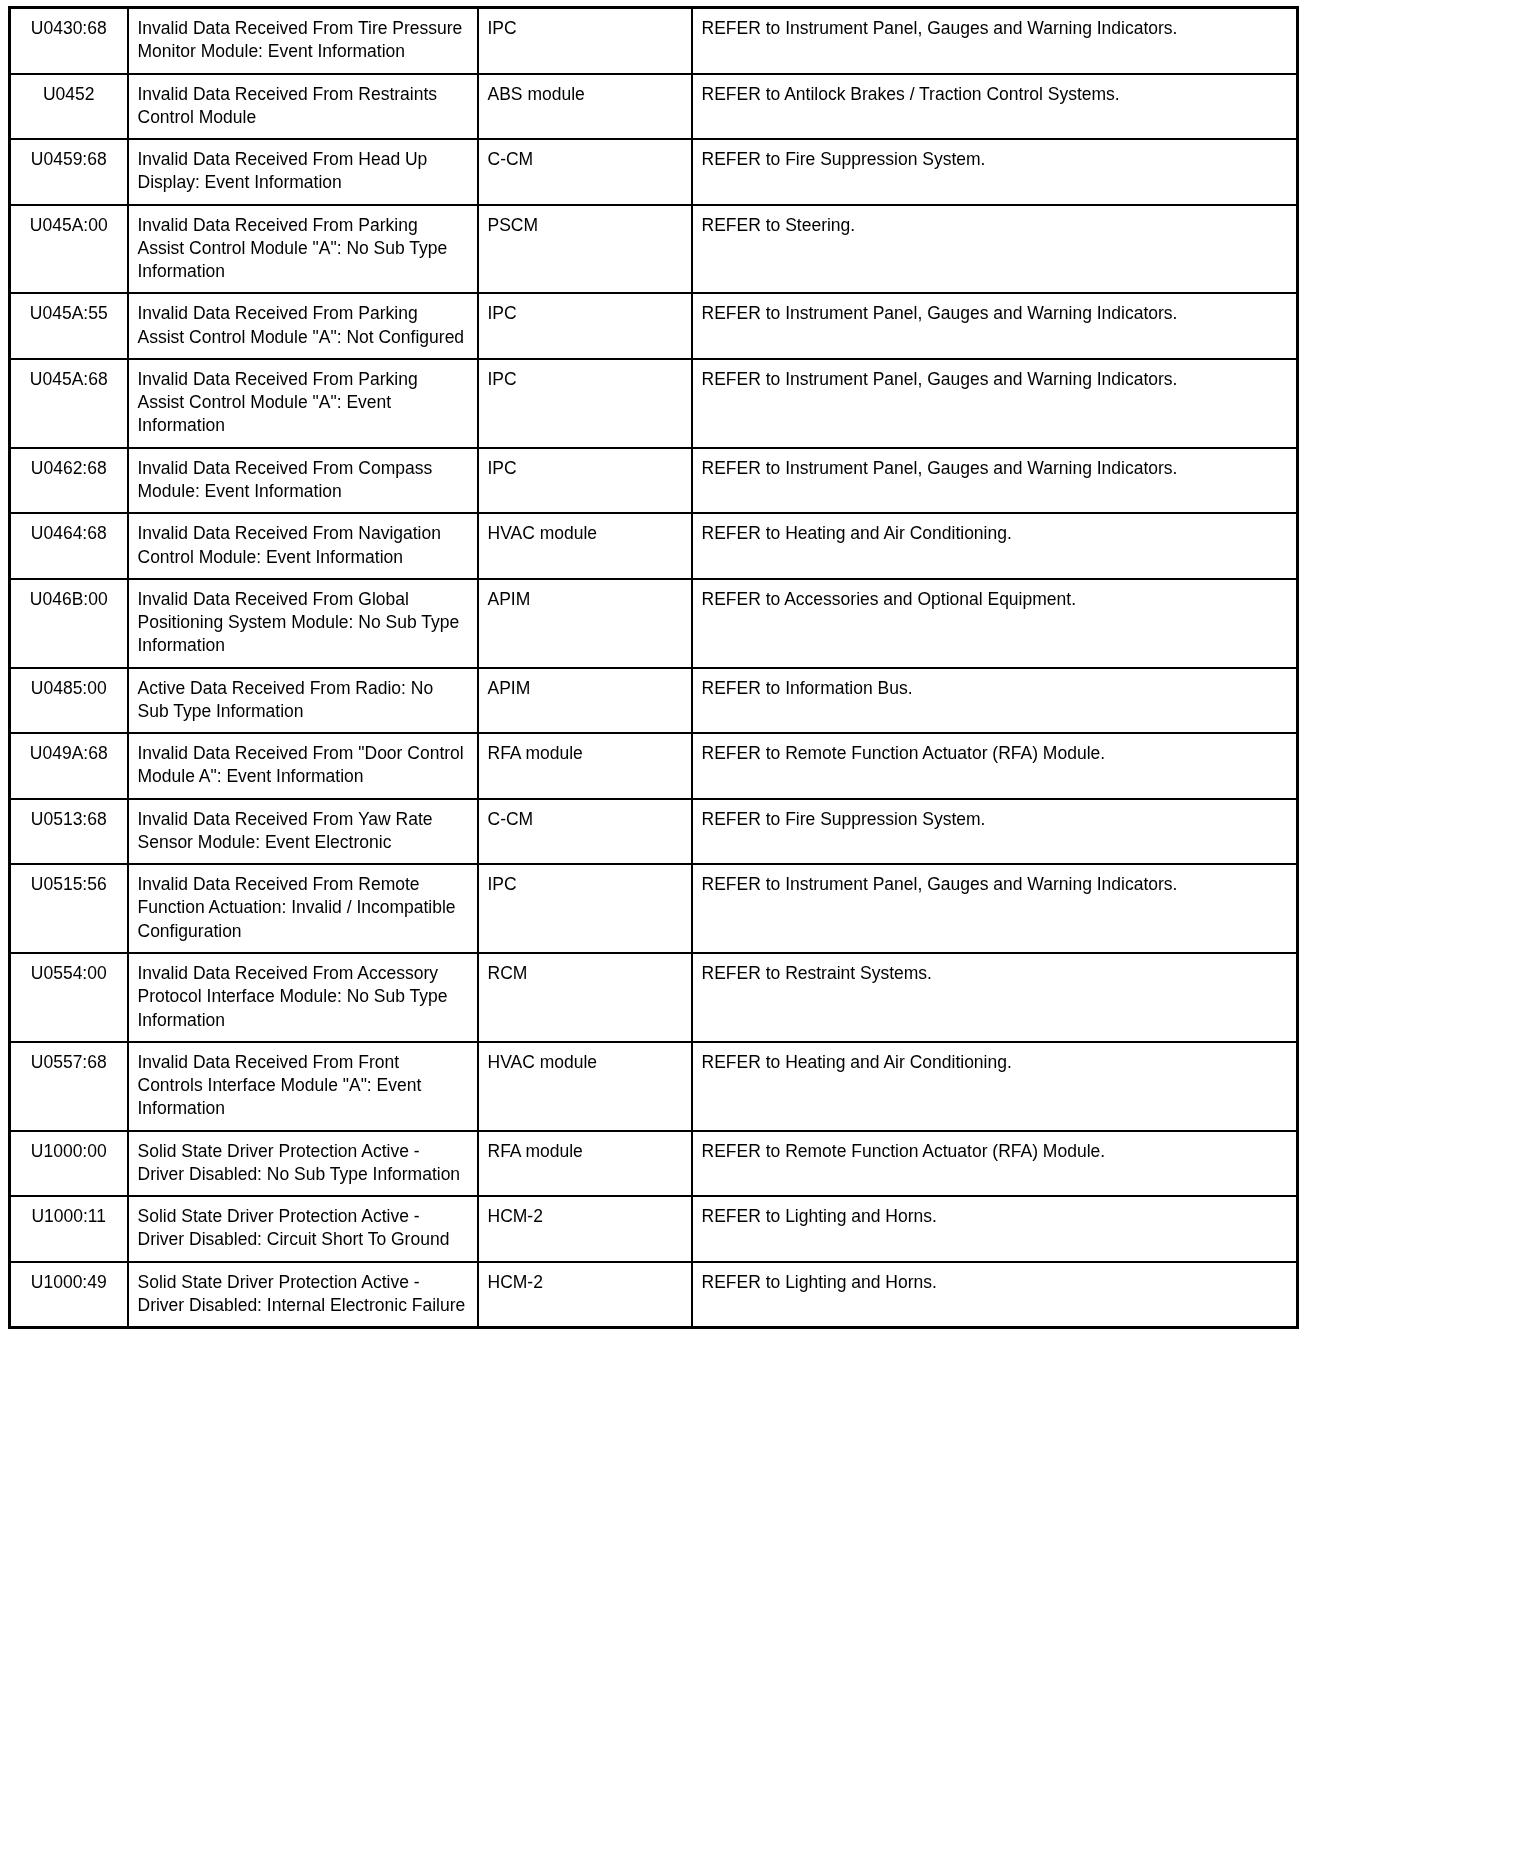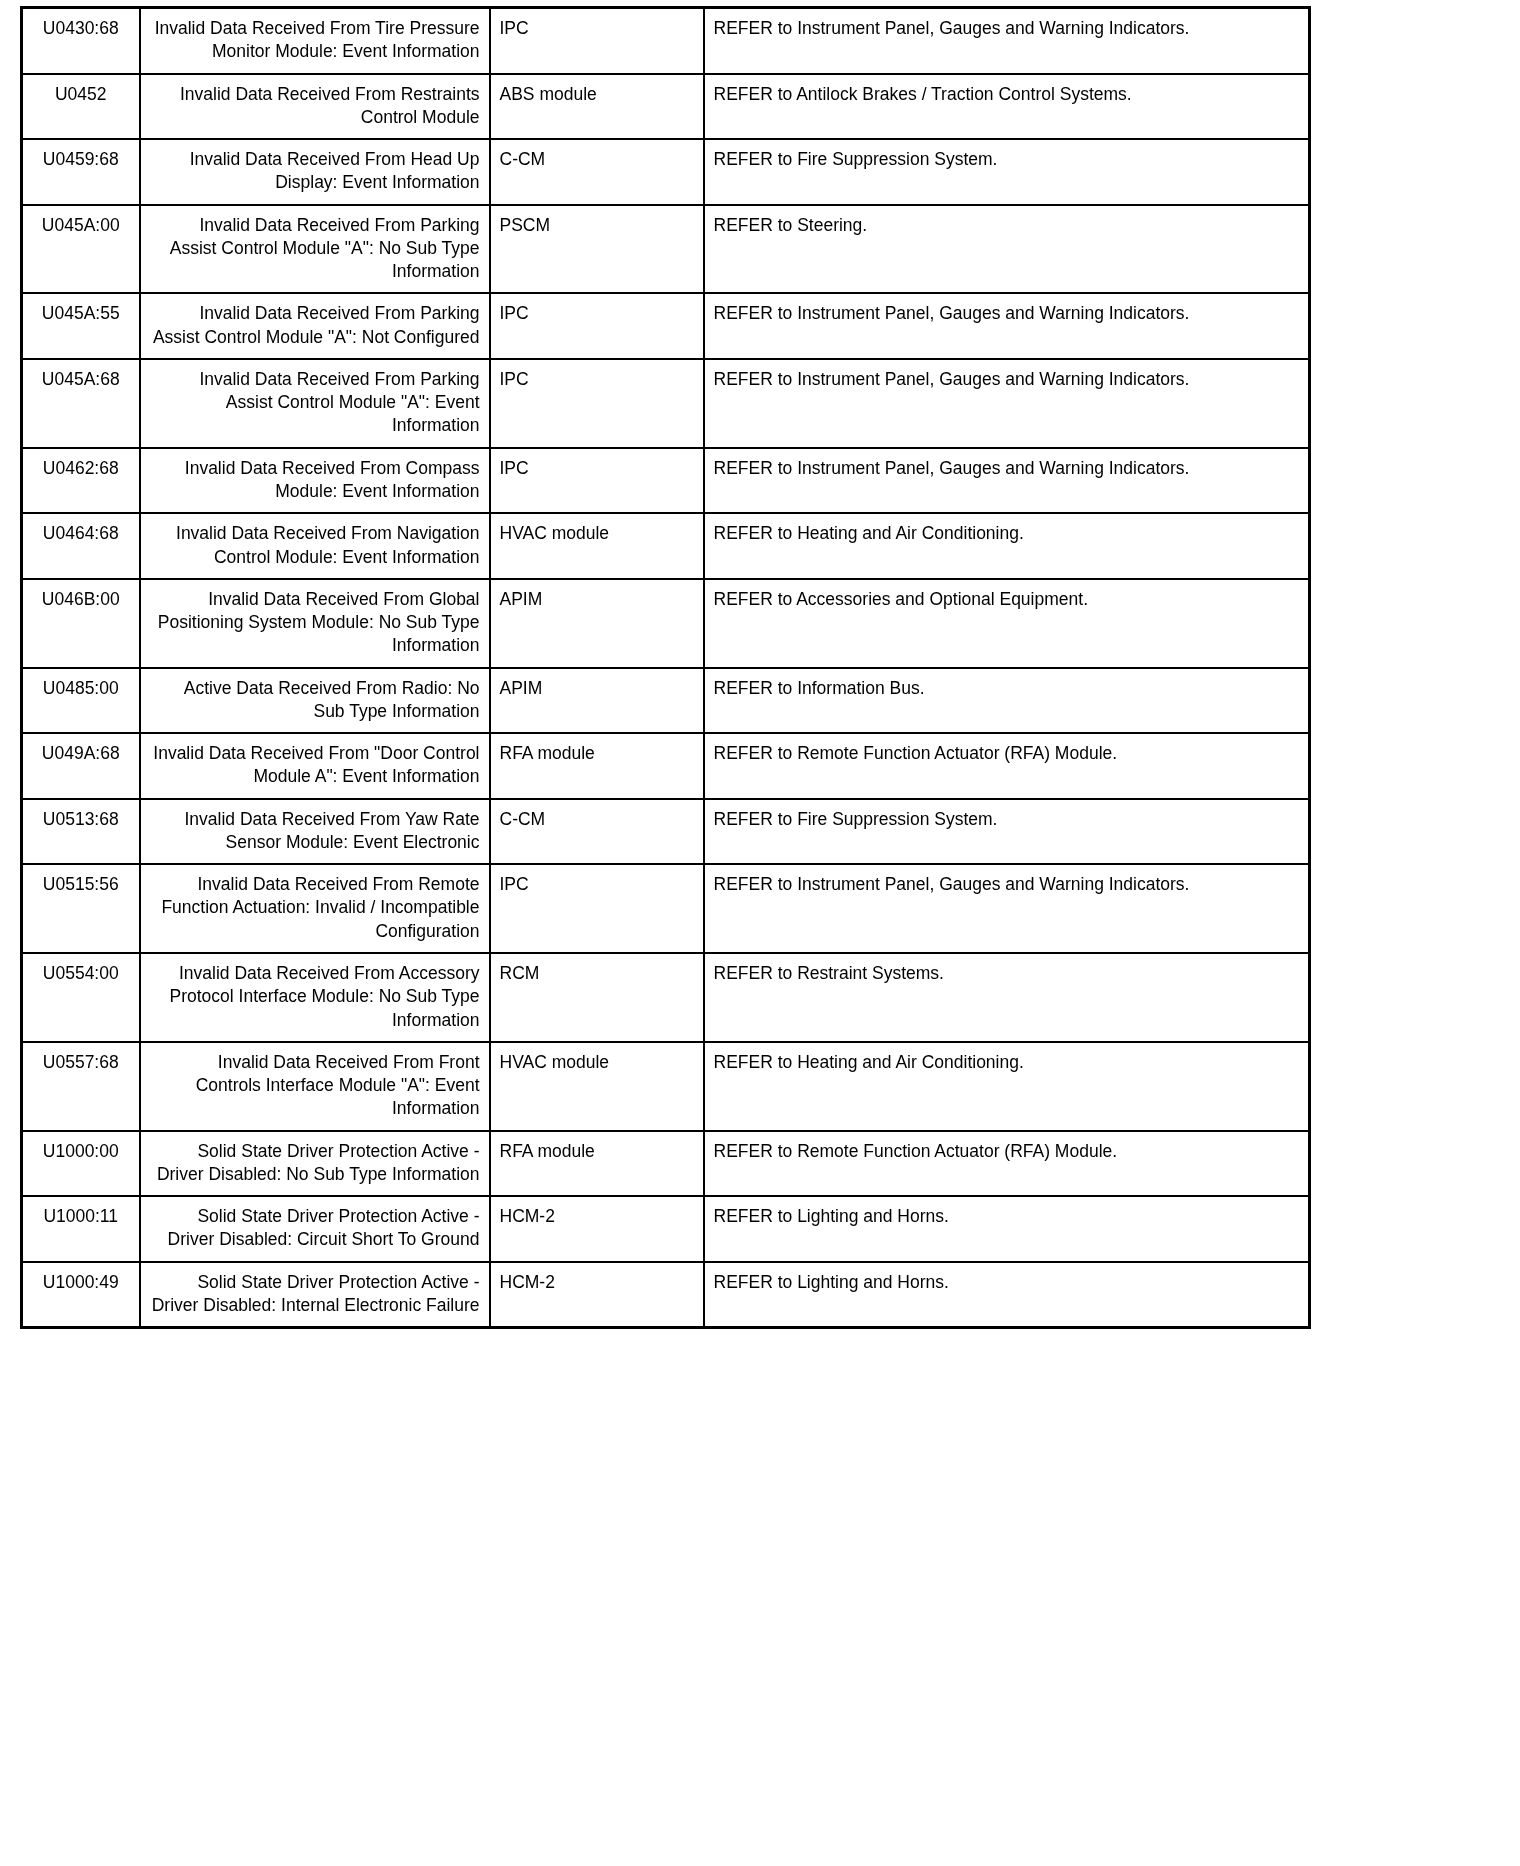--- a/index.html
+++ b/index.html
@@ -8,21 +8,21 @@
     background: #ffffff;
   }
   body {
     width: 1520px;
     font-family: "Liberation Sans", sans-serif;
     color: #000000;
   }
   .page {
     width: 1300px;
     box-sizing: border-box;
-    padding: 6px 14px 6px 20px;
+    padding: 6px 14px 6px 8px;
   }
   table.dtc {
     border-collapse: collapse;
     table-layout: fixed;
     width: 1288px;
     margin: 0;
     border: 3px solid #000;
   }
   table.dtc col.c-code { width: 118px; }
   table.dtc col.c-desc { width: 350px; }
@@ -34,21 +34,21 @@
     vertical-align: top;
     font-size: 17.5px;
     line-height: 1.33;
     padding: 8px 9px 9px 9px;
   }
   td.code {
     text-align: center;
     white-space: nowrap;
   }
   td.desc {
-    text-align: right;
+    text-align: left;
   }
   td.module {
     text-align: left;
   }
   td.action {
     text-align: left;
   }
 </style>
 </head>
 <body>

